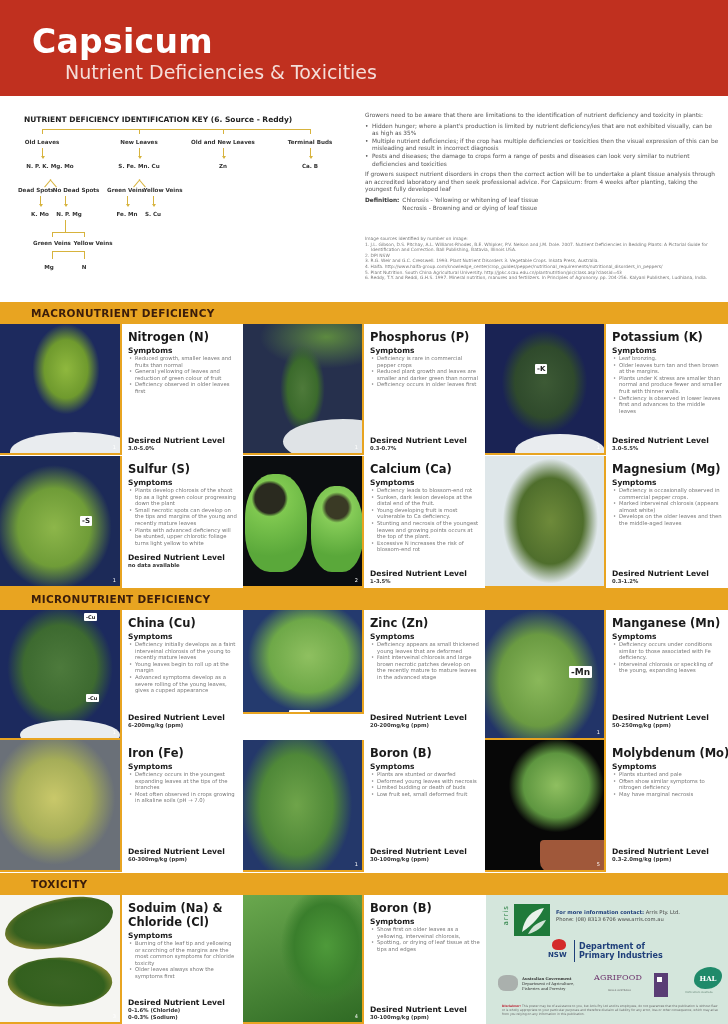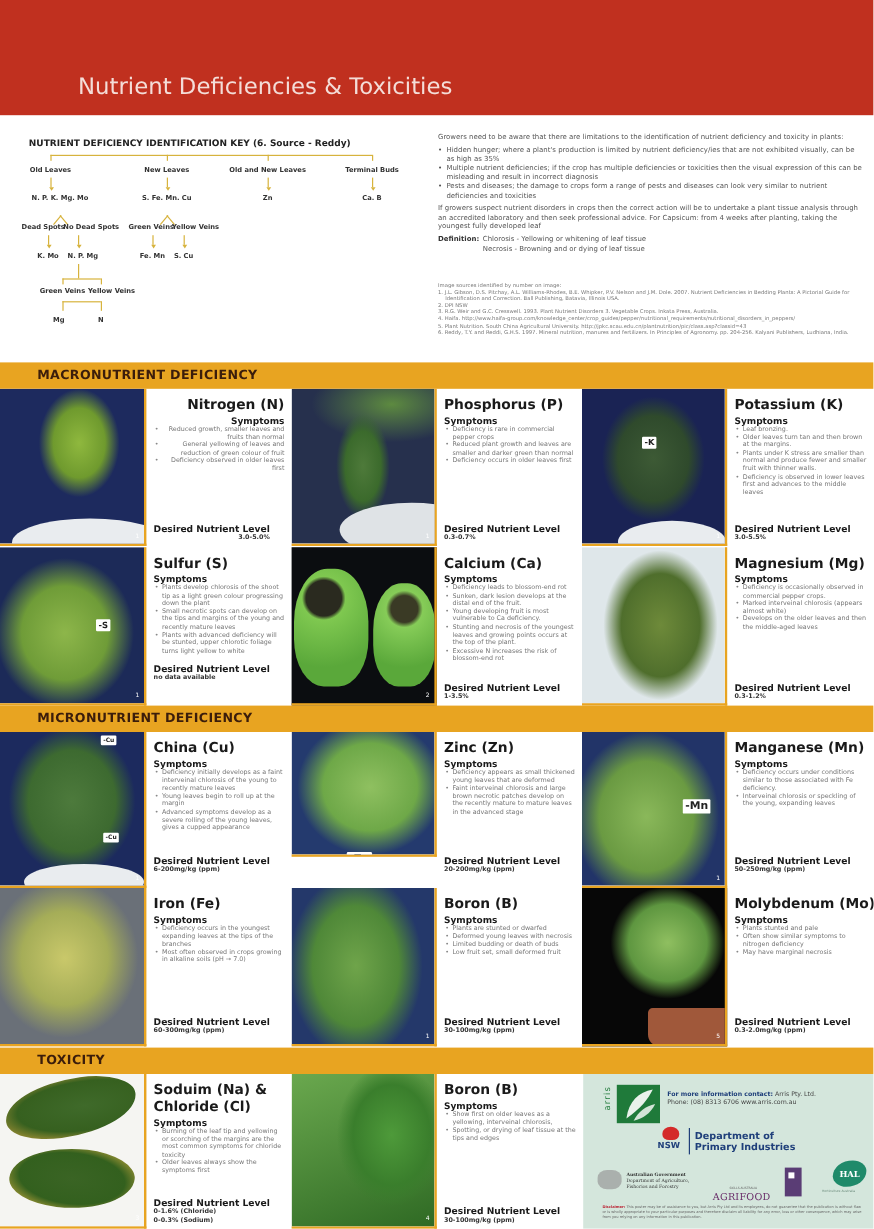--- a/index.html
+++ b/index.html
@@ -56,33 +56,34 @@
   .contact b { color: #1f3f7a; }
   .nsw { position: absolute; left: 62px; top: 44px; display: flex; align-items: center; }
   .nsw-mark { width: 22px; height: 24px; position: relative; }
   .nsw-mark .waratah { position: absolute; left: 4px; top: 0; width: 14px; height: 11px; background: #d42a2a; border-radius: 50% 50% 40% 40%; }
   .nsw-mark .nsw-text { position: absolute; left: 0; top: 12px; font-size: 7px; font-weight: bold; color: #1f3f7a; }
   .nsw-div { width: 1px; height: 22px; background: #1f3f7a; margin: 0 4px; }
   .nsw-name { font-size: 8px; line-height: 9px; color: #1f3f7a; font-weight: bold; }
   .gov-row { position: absolute; left: 12px; top: 78px; width: 225px; height: 28px; }
   .crest { position: absolute; left: 0; top: 2px; width: 20px; height: 16px; background: #999; border-radius: 40%; opacity: 0.7; }
   .gov-txt { position: absolute; left: 24px; top: 3px; font-family: "DejaVu Serif", serif; font-size: 3.8px; line-height: 5px; color: #333; }
-  .agrifood { position: absolute; left: 96px; top: 20px; font-family: "DejaVu Serif", serif; font-size: 8px; color: #6a2f6a; letter-spacing: 0.2px; }
+  .agrifood { position: absolute; left: 96px; top: 0; font-family: "DejaVu Serif", serif; font-size: 8px; color: #6a2f6a; letter-spacing: 0.2px; }
   .agri-sub { position: absolute; left: 110px; top: 16px; font-size: 2.5px; color: #666; }
   .a-mark { position: absolute; left: 156px; top: 0; width: 14px; height: 24px; background: #5a3d75; }
   .a-mark::after { content: ""; position: absolute; left: 3px; top: 4px; width: 5px; height: 5px; background: #fff; }
   .hal { position: absolute; left: 196px; top: -6px; width: 28px; height: 22px; background: #1f8a6a; border-radius: 60% 40% 60% 40%; color: #fff; font-size: 7px; font-weight: bold; display: flex; align-items: center; justify-content: center; font-family: "DejaVu Serif", serif; }
   .hal-sub { position: absolute; left: 187px; top: 18px; font-size: 2.6px; color: #6a8a7a; }
   .disclaimer { position: absolute; left: 16px; top: 110px; width: 216px; font-size: 3px; line-height: 3.8px; color: #666; }
   .disclaimer b { color: #b23; }
 </style>
 </head>
 <body>
 
 <div class="header">
+  <div class="title">Capsicum</div>
   <div class="subtitle">Nutrient Deficiencies &amp; Toxicities</div>
 </div>
 
 <div class="key">
   <div class="key-title">NUTRIENT DEFICIENCY IDENTIFICATION KEY (6. Source - Reddy)</div>
 
   <div class="kline" style="left:42px;top:29px;width:268px;height:1px;"></div>
   <div class="kline" style="left:42px;top:29px;width:1px;height:5px;"></div>
   <div class="kline" style="left:139px;top:29px;width:1px;height:5px;"></div>
   <div class="kline" style="left:223px;top:29px;width:1px;height:5px;"></div>
@@ -168,21 +169,21 @@
 
 <div class="bar" style="top:302px;">
   <span>MACRONUTRIENT DEFICIENCY</span>
 </div>
 
 <div class="photo" style="left:0;top:324px;width:122px;height:131px;">
   <div class="leafbg" style="background:radial-gradient(ellipse 40% 50% at 55% 35%, #8fb83e 0%, #6f9a2e 45%, transparent 70%), #1d2a5e;"></div>
   <div class="pot" style="left:10px;top:108px;width:130px;height:40px;"></div>
   <span class="num">1</span>
 </div>
-<div class="info" style="left:122px;top:324px;width:121px;height:131px;text-align:right;">
+<div class="info" style="left:122px;top:324px;width:121px;height:131px;">
   <div class="name">Nitrogen (N)</div>
   <div class="sym-h">Symptoms</div>
   <ul>
     <li>Reduced growth, smaller leaves and fruits than normal</li>
     <li>General yellowing of leaves and reduction of green colour of fruit</li>
     <li>Deficiency observed in older leaves first</li>
   </ul>
   <div class="lvl">
     <div class="lvl-h">Desired Nutrient Level</div>
     <div class="lvl-v">3.0-5.0%</div>

